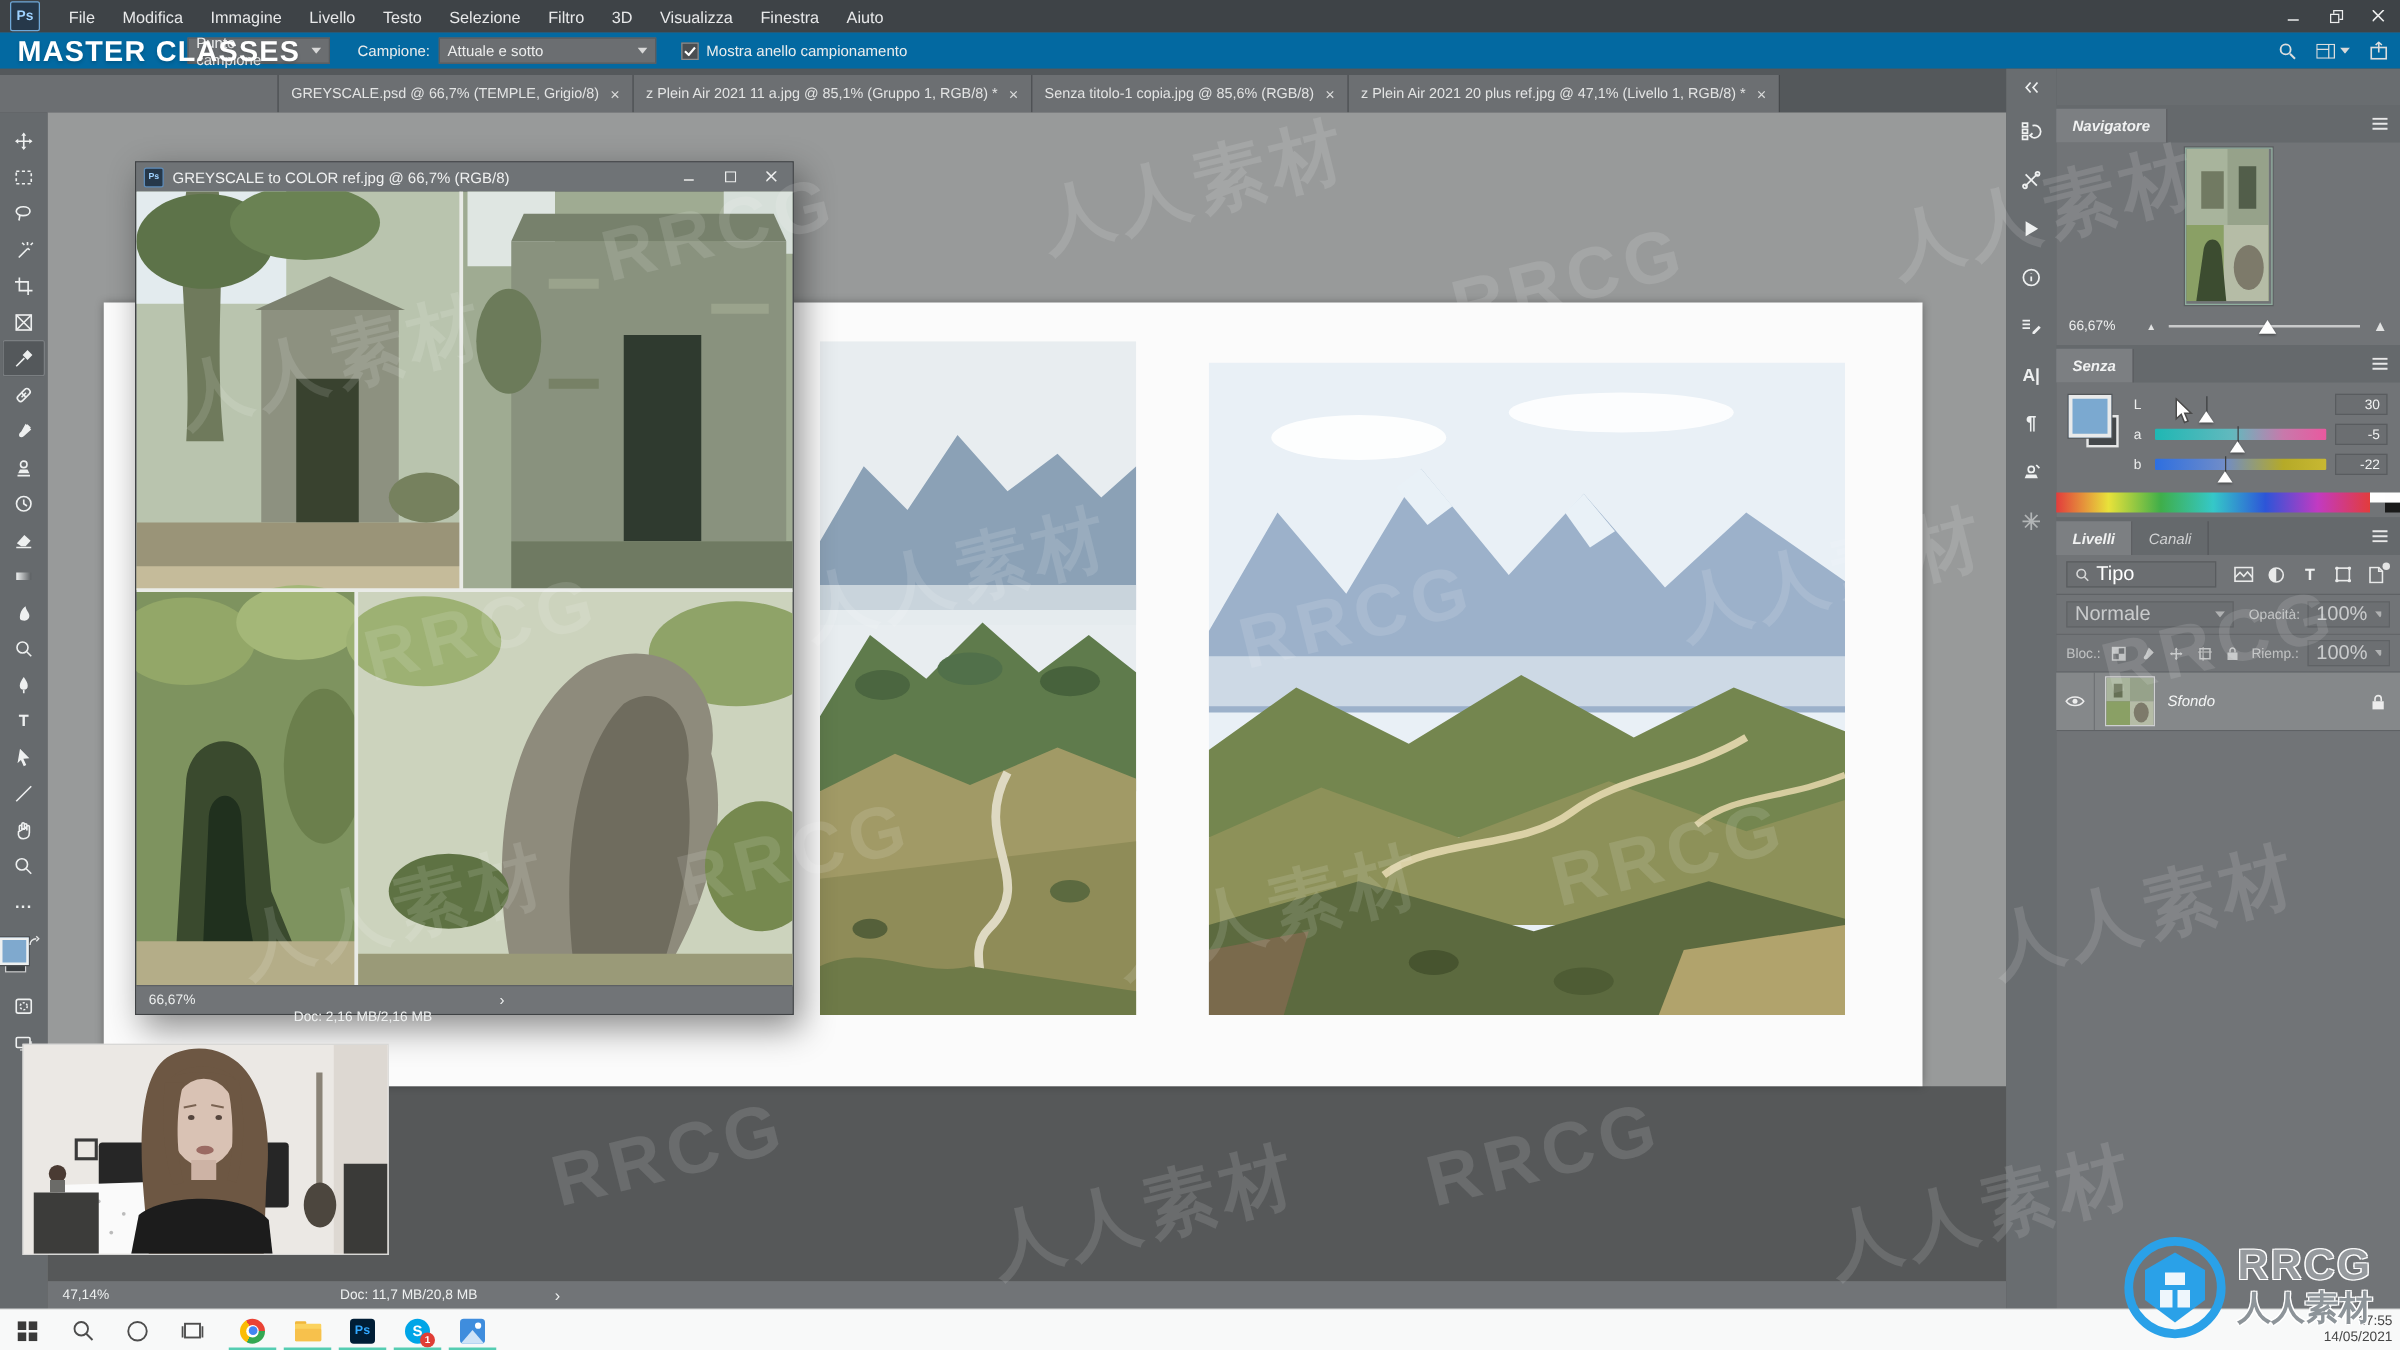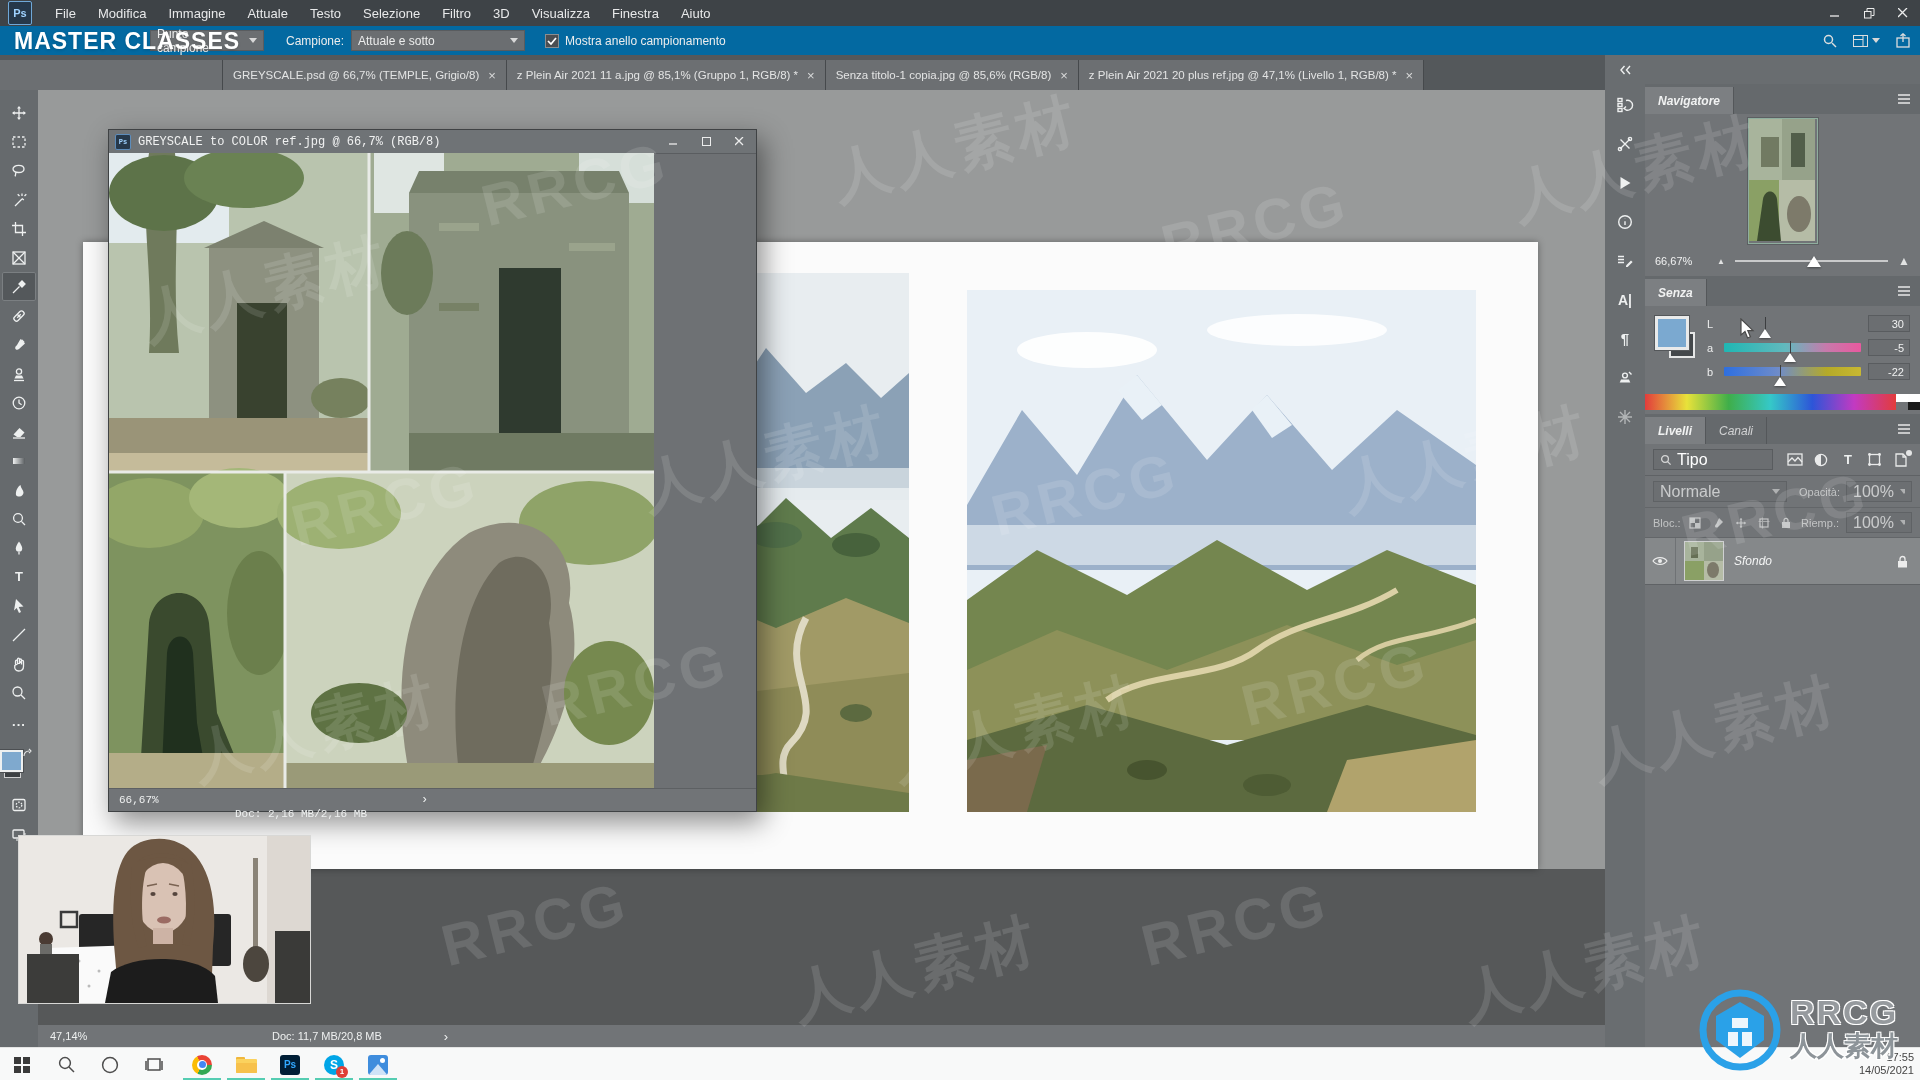--- a/index.html
+++ b/index.html
@@ -48,21 +48,21 @@
   .lab-tick{position:absolute;top:-2px;width:1px;height:13px;background:#3c3e40;}
   .lab-val{width:42px;height:17px;background:#6b6e71;border:1px solid #595c5f;color:#f0f1f1;font-size:11px;display:flex;align-items:center;justify-content:flex-end;padding-right:5px;box-sizing:border-box;}
   .icon-btn{width:22px;height:20px;display:flex;align-items:center;justify-content:center;color:#e9eaea;}
   .icon-btn svg{stroke:#e9eaea;fill:none;stroke-width:1.3px;}
   .mini-icon{width:17px;height:16px;display:flex;align-items:center;justify-content:center;}
   .mini-icon svg{stroke:#e2e3e3;fill:none;stroke-width:1.2px;}
   .muted{opacity:.72;}
   
   .status-bar{position:absolute;left:38px;top:1025px;width:1567px;height:22px;background:#717477;color:#eef0f0;font-size:11px;display:flex;align-items:center;}
   
-  .fwin{position:absolute;left:108px;top:129px;width:649px;height:683px;background:#6e7174;border:1px solid #3f4244;box-shadow:6px 10px 26px rgba(0,0,0,.45);box-sizing:border-box;font-family:Liberation Mono, monospace;}
+  .fwin{position:absolute;left:108px;top:129px;width:527px;height:683px;background:#6e7174;border:1px solid #3f4244;box-shadow:6px 10px 26px rgba(0,0,0,.45);box-sizing:border-box;}
   .fwin-title{height:23px;background:#6f7376;display:flex;align-items:center;color:#f0f1f1;font-size:12px;gap:7px;padding-left:6px;border-bottom:1px solid #5a5d60;}
   .fwin-ctrl{margin-left:auto;display:flex;height:23px;}
   .fwc{width:33px;display:flex;align-items:center;justify-content:center;}
   .fwin-status{position:absolute;left:0;right:0;bottom:0;height:22px;background:#717477;border-top:1px solid #5d6063;color:#eef0f0;font-size:11px;display:flex;align-items:center;}
   
   .taskbar{position:absolute;left:0;top:1047px;width:1920px;height:33px;background:#f8f9f9;border-top:1px solid #e3e4e4;display:flex;align-items:center;}
   .tbicon{width:44px;height:33px;display:flex;align-items:center;justify-content:center;position:relative;}
   .runline{position:absolute;bottom:0;left:3px;right:3px;height:3px;background:#55cdb2;}
   .clock{position:absolute;right:6px;top:3px;text-align:right;font-size:11px;color:#454545;line-height:13px;margin-left:20px;}
   
@@ -81,21 +81,21 @@
 
 <div id="screen">
 
   <div class="menu-bar">
     <div class="ps-logo">
         <span>Ps</span>
       </div>
     <div class="menu-item">File</div>
     <div class="menu-item">Modifica</div>
     <div class="menu-item">Immagine</div>
-    <div class="menu-item">Attuale</div>
+    <div class="menu-item">Livello</div>
     <div class="menu-item">Testo</div>
     <div class="menu-item">Selezione</div>
     <div class="menu-item">Filtro</div>
     <div class="menu-item">3D</div>
     <div class="menu-item">Visualizza</div>
     <div class="menu-item">Finestra</div>
     <div class="menu-item">Aiuto</div>
     <div class="win-controls">
       <div class="wc">
           <svg width="10" height="10">

